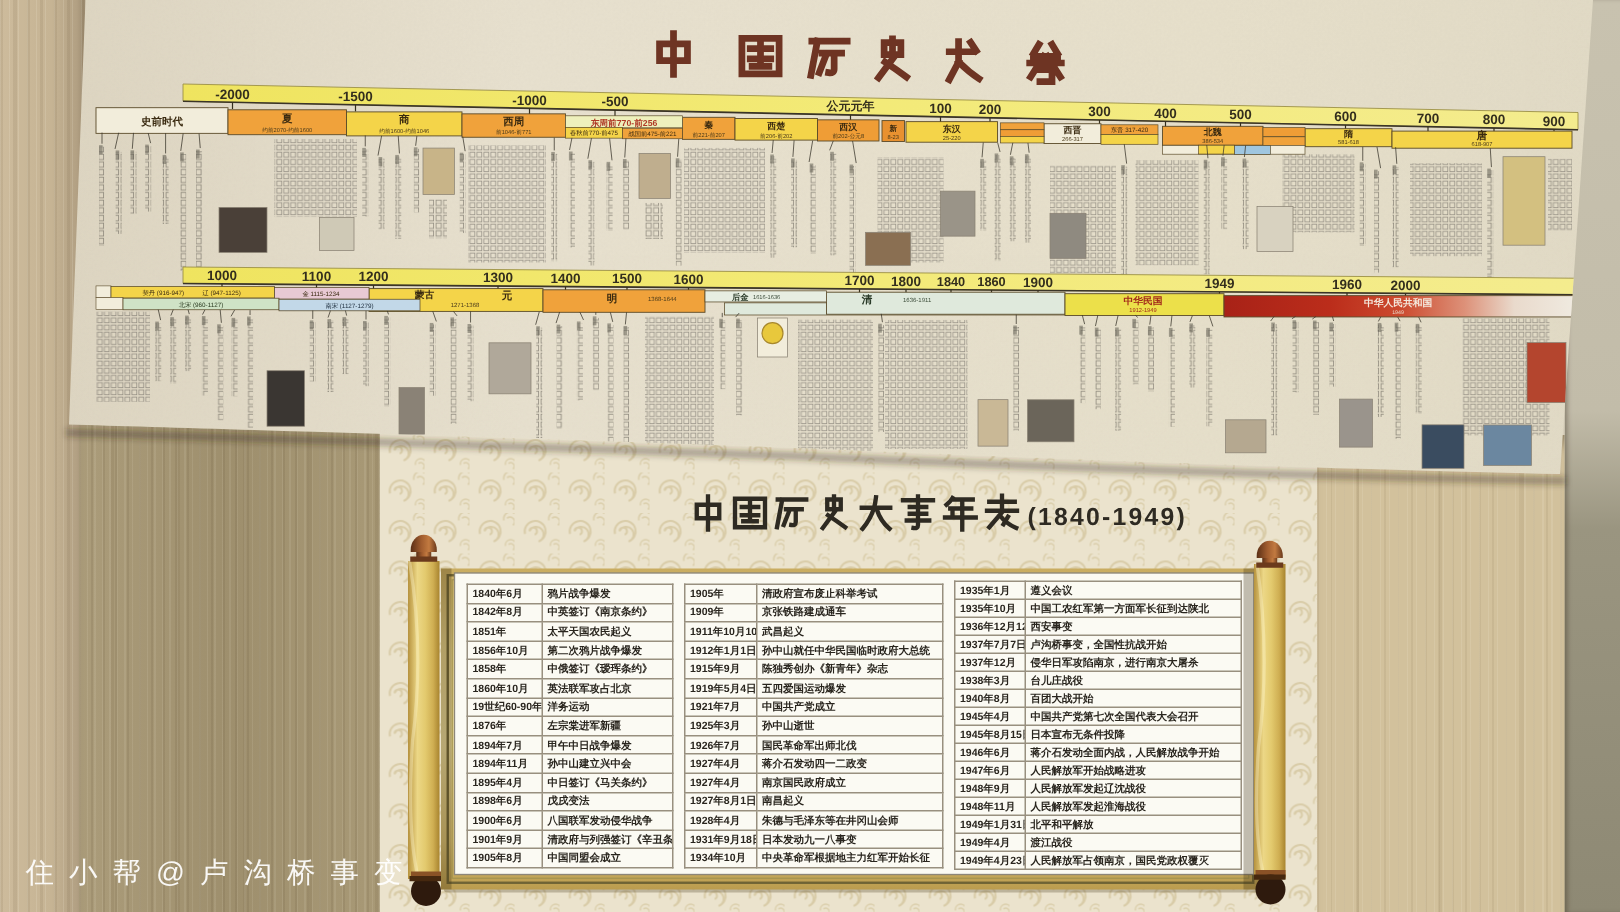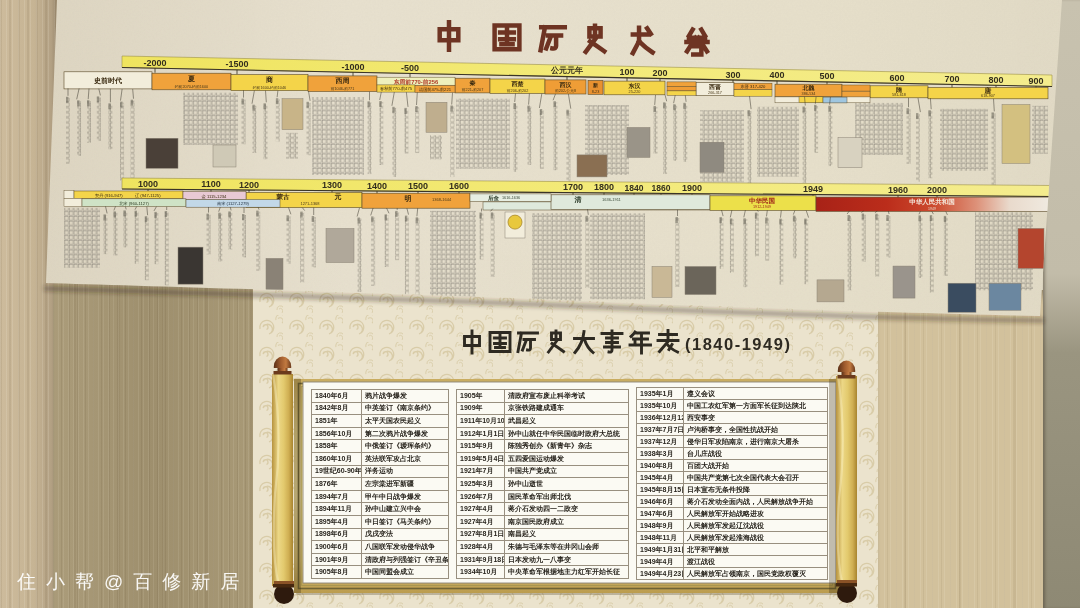--- a/index.html
+++ b/index.html
@@ -857,13 +857,13 @@
 <rect x="685" y="266.51344086021504" width="31" height="28" fill="#6b655a" stroke="#8a8274" stroke-width="0.5"></rect>
 <rect x="817" y="279.8682795698925" width="27" height="22" fill="#b5a890" stroke="#8a8274" stroke-width="0.5"></rect>
 <rect x="893" y="266.0725806451613" width="22" height="32" fill="#9a948c" stroke="#8a8274" stroke-width="0.5"></rect>
 <rect x="1018" y="228.40860215053763" width="26" height="40" fill="#b4452e" stroke="#8a8274" stroke-width="0.5"></rect>
 <rect x="948" y="283.2204301075269" width="28" height="29" fill="#3a4c60" stroke="#8a8274" stroke-width="0.5"></rect>
 <rect x="989" y="283.3306451612903" width="32" height="27" fill="#6b87a0" stroke="#8a8274" stroke-width="0.5"></rect>
 </g>
 </g>
 </svg>
 
-<div id="watermark" class="ab">住小帮@百修新居</div>
+<div id="watermark" class="ab">住小帮@卢沟桥事变</div>
 </div>
 </body></html>

